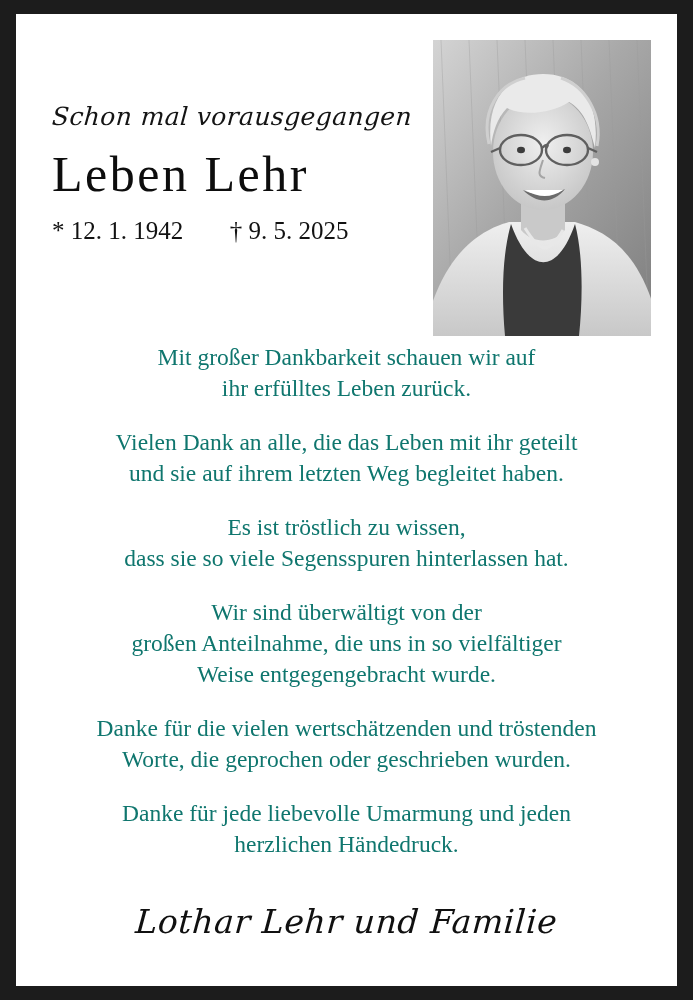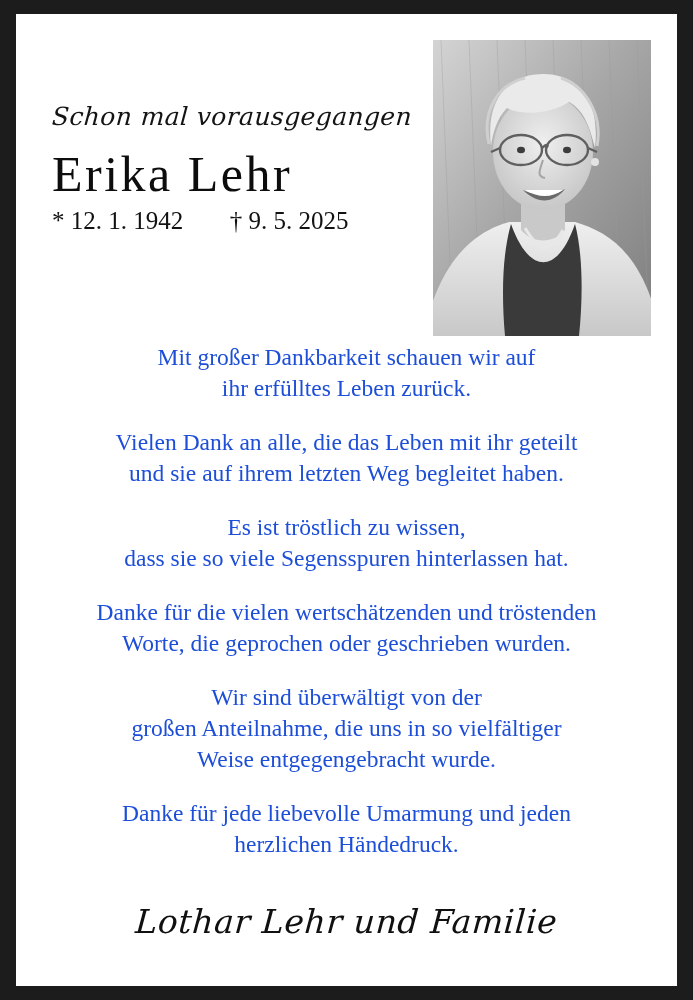--- a/index.html
+++ b/index.html
@@ -59,21 +59,21 @@
   .name {
     margin-top: 14px;
     font-family: "Liberation Serif", serif;
     font-size: 50px;
     letter-spacing: 2.5px;
     color: #0d0d0d;
     white-space: nowrap;
   }
 
   .dates {
-    margin-top: 4px;
+    margin-top: 14px;
     font-family: "Liberation Serif", serif;
     font-size: 25px;
     color: #121212;
     white-space: nowrap;
   }
   .dates .gap {
     display: inline-block;
     width: 34px;
   }
 
@@ -97,21 +97,21 @@
   .body-text {
     margin-top: 8px;
     padding: 0 26px;
     text-align: center;
   }
 
   .para {
     font-family: "Liberation Serif", serif;
     font-size: 23.5px;
     line-height: 31px;
-    color: #1d4ed8;
+    color: #0f766e;
     margin: 0 0 23px 0;
     white-space: pre-line;
   }
   .para:last-child {
     margin-bottom: 16px;
   }
 
   
   .signature {
     margin-top: 42px;
@@ -127,21 +127,21 @@
 </head>
 <body>
 
 <div class="page">
   <div class="card">
 
     <div class="header">
 
       <div class="header-text">
         <div class="prelude">Schon mal vorausgegangen</div>
-        <div class="name">Erika Lehr</div>
+        <div class="name">Leben Lehr</div>
         <div class="dates">
           <span>* 12. 1. 1942</span>
           <span class="gap"></span>
           <span>† 9. 5. 2025</span>
         </div>
       </div>
 
       <div class="portrait">
         <svg viewBox="0 0 218 296" preserveAspectRatio="xMidYMid slice">
           <defs>
@@ -207,25 +207,25 @@
       </div>
     </div>
 
     <div class="body-text">
       <p class="para">Mit großer Dankbarkeit schauen wir auf
 ihr erfülltes Leben zurück.</p>
       <p class="para">Vielen Dank an alle, die das Leben mit ihr geteilt
 und sie auf ihrem letzten Weg begleitet haben.</p>
       <p class="para">Es ist tröstlich zu wissen,
 dass sie so viele Segensspuren hinterlassen hat.</p>
-      <p class="para">Danke für die vielen wertschätzenden und tröstenden
-Worte, die geprochen oder geschrieben wurden.</p>
       <p class="para">Wir sind überwältigt von der
 großen Anteilnahme, die uns in so vielfältiger
 Weise entgegengebracht wurde.</p>
+      <p class="para">Danke für die vielen wertschätzenden und tröstenden
+Worte, die geprochen oder geschrieben wurden.</p>
       <p class="para">Danke für jede liebevolle Umarmung und jeden
 herzlichen Händedruck.</p>
     </div>
 
     <div class="signature">Lothar Lehr und Familie</div>
 
   </div>
 </div>
 
 </body></html>

